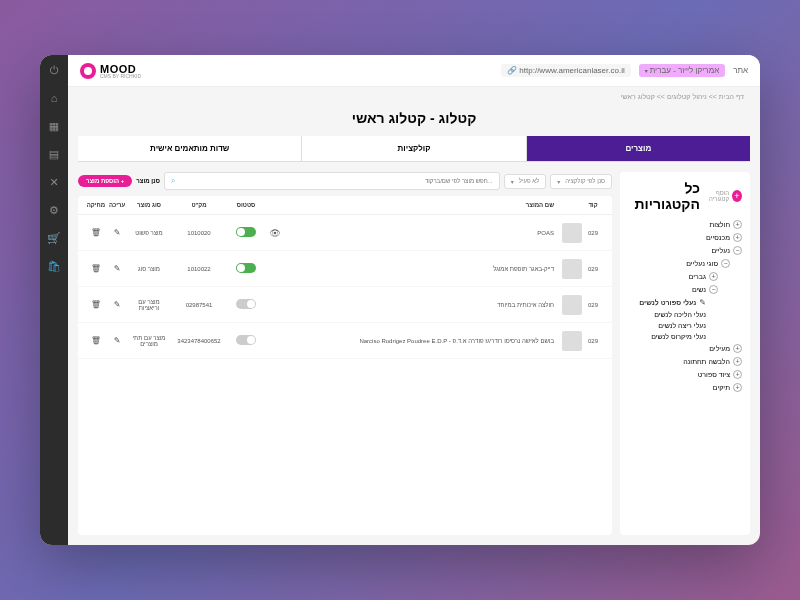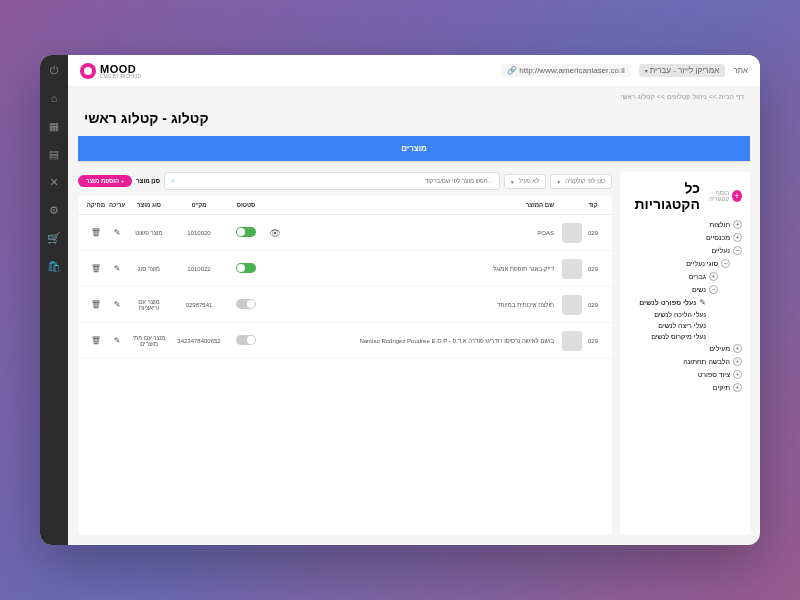--- a/index.html
+++ b/index.html
@@ -10,27 +10,27 @@
 .sidebar-icon.active{color:#3bb3e8}
 .main{flex:1;display:flex;flex-direction:column;margin-left:28px}
 .topbar{background:#fff;height:32px;display:flex;align-items:center;padding:0 12px;border-bottom:1px solid #eee;justify-content:space-between}
 .logo{display:flex;align-items:center;gap:4px;direction:ltr}
 .logo-icon{width:16px;height:16px;background:#e91e96;border-radius:50%;position:relative}
 .logo-icon::after{content:'';position:absolute;width:8px;height:8px;background:#fff;border-radius:50%;top:4px;left:4px}
 .logo-text{font-weight:900;font-size:11px;letter-spacing:0.5px}
 .logo-sub{font-size:5px;color:#999;margin-top:-2px}
 .topbar-right{display:flex;align-items:center;gap:8px;font-size:8px;color:#666}
 .url-box{background:#f5f5f5;padding:2px 6px;border-radius:3px;direction:ltr}
-.site-sel{background:#e5e5e5;padding:2px 6px;border-radius:3px}
+.site-sel{background:#f0abfc;padding:2px 6px;border-radius:3px}
 .breadcrumb{font-size:7px;color:#999;padding:6px 16px;text-align:right}
-.page-title{font-size:14px;font-weight:700;padding:4px 16px 10px;text-align:left}
+.page-title{font-size:14px;font-weight:700;padding:4px 16px 10px;text-align:center}
 .tabs{display:flex;background:#fff;border-bottom:1px solid #ddd;margin:0 10px}
 .tab{flex:1;text-align:center;padding:8px 4px;font-size:8px;font-weight:600;border-left:1px solid #ddd;cursor:pointer}
 .tab:last-child{border-left:none}
-.tab.active{background:#3b82f6;color:#fff}
+.tab.active{background:#4c1d95;color:#fff}
 .content{flex:1;display:flex;padding:10px;gap:8px}
 .catpanel{width:130px;background:#fff;border-radius:4px;padding:8px;font-size:7px}
 .cat-header{display:flex;align-items:center;justify-content:space-between;margin-bottom:6px}
 .cat-title{font-weight:700;font-size:14px}
 .add-cat{display:flex;align-items:center;gap:3px;color:#999;font-size:6px}
 .add-cat-btn{width:12px;height:12px;background:#e91e96;border-radius:50%;color:#fff;display:flex;align-items:center;justify-content:center;font-size:9px}
 .tree{list-style:none}
 .tree li{padding:2px 0;display:flex;align-items:center;gap:3px;cursor:pointer}
 .tree .exp{width:9px;height:9px;border:1px solid #aaa;border-radius:50%;display:inline-flex;align-items:center;justify-content:center;font-size:7px;color:#666;line-height:1}
 .tree ul{list-style:none;padding-right:12px}
@@ -96,20 +96,22 @@
           <div class="logo-sub">CMS BY RICHKID</div>
         </div>
       </div>
     </div>
 
     <div class="breadcrumb">דף הבית &gt;&gt; ניהול קטלוגים &gt;&gt; קטלוג ראשי</div>
     <div class="page-title">קטלוג - קטלוג ראשי</div>
 
     <div class="tabs">
       <div class="tab active">מוצרים</div>
+      <div class="tab">קולקציות</div>
+      <div class="tab">שדות מותאמים אישית</div>
     </div>
 
     <div class="content">
       <div class="catpanel">
         <div class="cat-header">
           <div class="add-cat">
             <span class="add-cat-btn">+</span>
             <span>הוסף קטגוריה</span>
           </div>
           <div class="cat-title">כל הקטגוריות</div>

